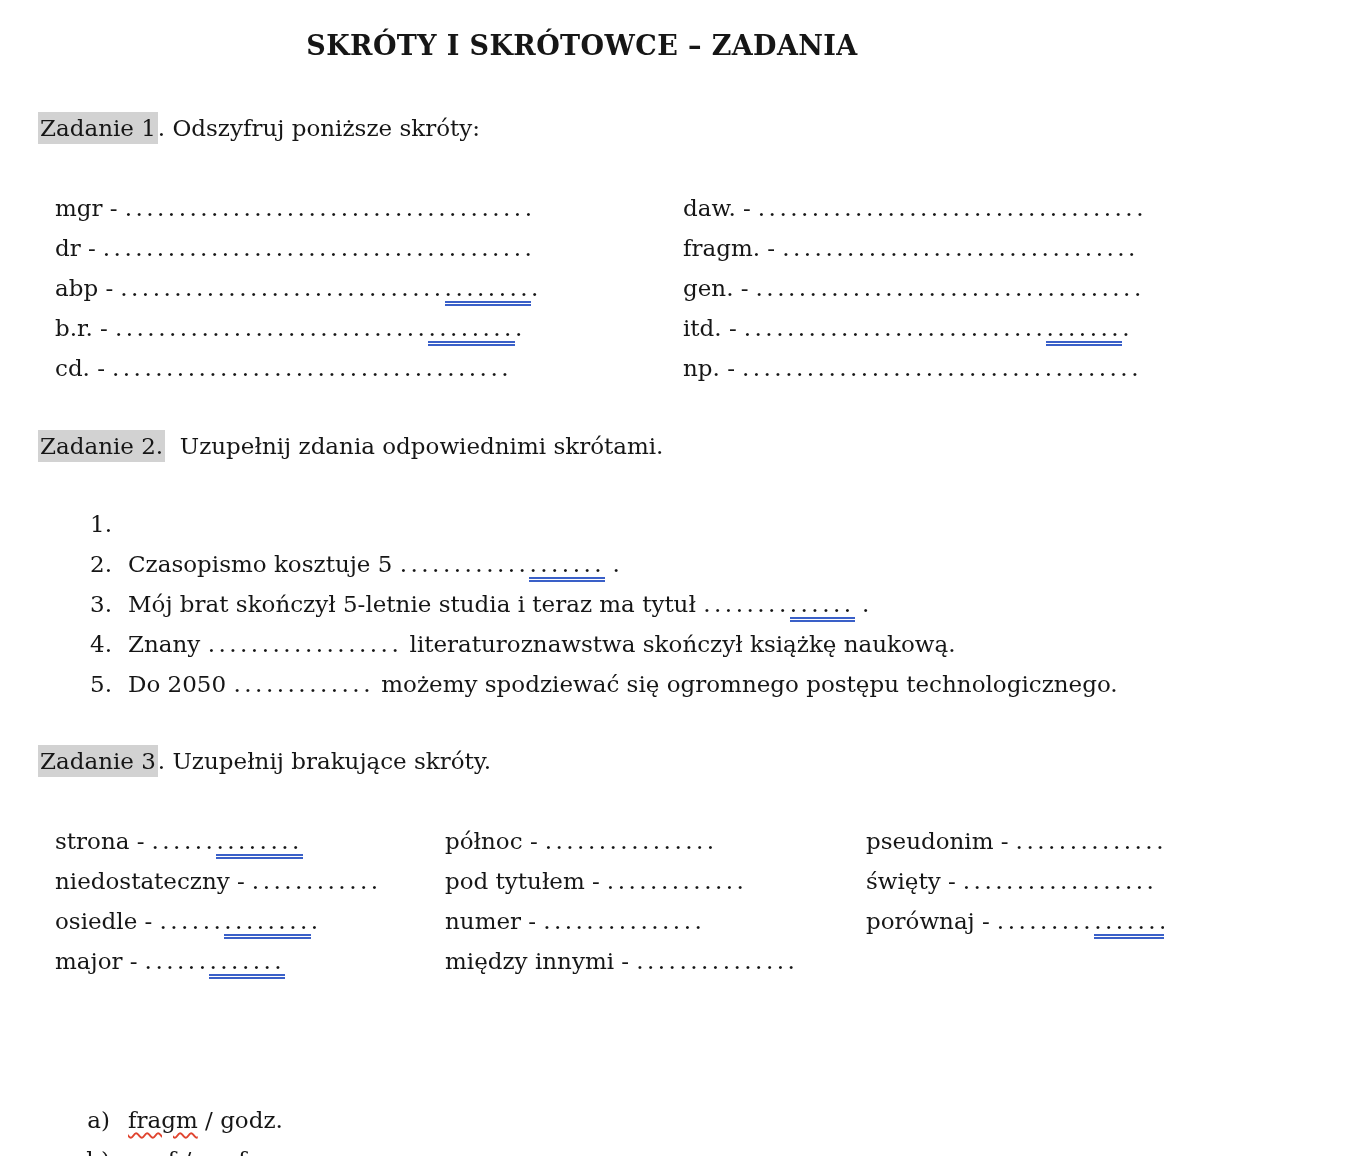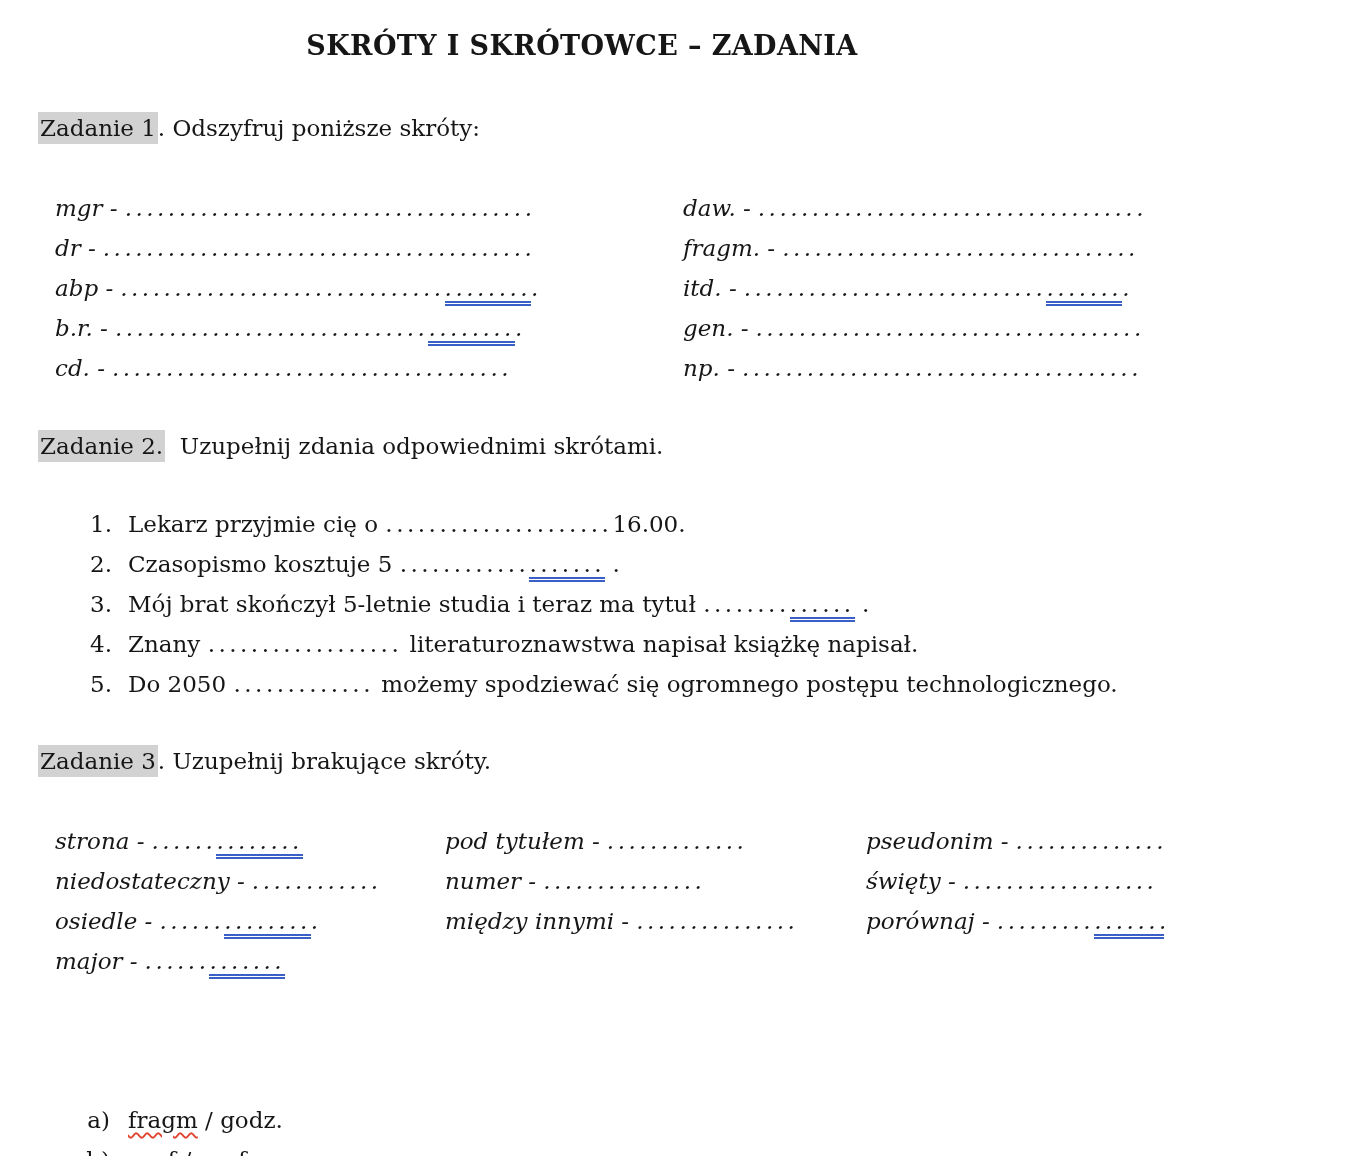--- a/index.html
+++ b/index.html
@@ -18,21 +18,21 @@
   .hdr-2{top:426px;}
   .hdr-3{top:741px;}
   .hdr-4{top:1020px;}
   .hl{background:#d2d2d2;padding:3px 2px;}
   .col{position:absolute;}
   .t1-left{top:188px;left:55px;}
   .t1-right{top:188px;left:683px;}
   .t3-c1{top:821px;left:55px;}
   .t3-c2{top:821px;left:445px;}
   .t3-c3{top:821px;left:866px;}
-  .row{line-height:40px;white-space:nowrap;font-style:italic;}
+  .row{line-height:40px;white-space:nowrap;}
   .term{margin-right:7px;}
   .dots{letter-spacing:3.5px;}
   .blue{border-bottom:5px double #3a60c8;}
   .list{position:absolute;}
   .t2-list{top:504px;left:70px;}
   .t4-list{top:1100px;left:72px;}
   .numrow{display:flex;line-height:40px;}
   .num{flex:none;width:42px;text-align:right;margin-right:16px;}
   .num-sm{flex:none;width:38px;text-align:right;margin-right:18px;}
   .sent{white-space:nowrap;}
@@ -55,60 +55,60 @@
     <div class="row"><span class="term">mgr -</span><span class="dots">......................................</span><span class="dots blue"></span><span class="dots"></span></div>
     <div class="row"><span class="term">dr -</span><span class="dots">........................................</span><span class="dots blue"></span><span class="dots"></span></div>
     <div class="row"><span class="term">abp -</span><span class="dots">..............................</span><span class="dots blue">........</span><span class="dots">.</span></div>
     <div class="row"><span class="term">b.r. -</span><span class="dots">.............................</span><span class="dots blue">........</span><span class="dots">.</span></div>
     <div class="row"><span class="term">cd. -</span><span class="dots">.....................................</span><span class="dots blue"></span><span class="dots"></span></div>
   </div>
 
   <div class="col t1-right">
     <div class="row"><span class="term">daw. -</span><span class="dots">....................................</span><span class="dots blue"></span><span class="dots"></span></div>
     <div class="row"><span class="term">fragm. -</span><span class="dots">.................................</span><span class="dots blue"></span><span class="dots"></span></div>
+    <div class="row"><span class="term">gen. -</span><span class="dots">....................................</span><span class="dots blue"></span><span class="dots"></span></div>
     <div class="row"><span class="term">itd. -</span><span class="dots">............................</span><span class="dots blue">.......</span><span class="dots">.</span></div>
-    <div class="row"><span class="term">gen. -</span><span class="dots">....................................</span><span class="dots blue"></span><span class="dots"></span></div>
     <div class="row"><span class="term">np. -</span><span class="dots">.....................................</span><span class="dots blue"></span><span class="dots"></span></div>
   </div>
 
   <div class="hdr hdr-2"><span class="hl">Zadanie 2.</span><span>&nbsp;&nbsp;Uzupełnij zdania odpowiednimi skrótami.</span></div>
 
   <div class="list t2-list">
     <div class="numrow">
         <span class="num">1.</span>
-        <span class="sent"><span>Lekarz przyjmie cię o </span><span class="dots">.....................</span><span class="dots blue"></span><span>16.00.</span></span>
       </div>
     <div class="numrow">
         <span class="num">2.</span>
         <span class="sent"><span>Czasopismo kosztuje 5 </span><span class="dots">............</span><span class="dots blue">.......</span><span>&nbsp;.</span></span>
       </div>
     <div class="numrow">
         <span class="num">3.</span>
         <span class="sent"><span>Mój brat skończył 5-letnie studia i teraz ma tytuł </span><span class="dots">........</span><span class="dots blue">......</span><span>&nbsp;.</span></span>
       </div>
     <div class="numrow">
         <span class="num">4.</span>
-        <span class="sent"><span>Znany </span><span class="dots">..................</span><span class="dots blue"></span><span> literaturoznawstwa napisał książkę napisał.</span></span>
+        <span class="sent"><span>Znany </span><span class="dots">..................</span><span class="dots blue"></span><span> literaturoznawstwa skończył książkę naukową.</span></span>
       </div>
     <div class="numrow">
         <span class="num">5.</span>
         <span class="sent"><span>Do 2050 </span><span class="dots">.............</span><span class="dots blue"></span><span> możemy spodziewać się ogromnego postępu technologicznego.</span></span>
       </div>
   </div>
 
   <div class="hdr hdr-3"><span class="hl">Zadanie 3</span><span>. Uzupełnij brakujące skróty.</span></div>
 
   <div class="col t3-c1">
     <div class="row"><span class="term">strona -</span><span class="dots">......</span><span class="dots blue">........</span><span class="dots"></span></div>
     <div class="row"><span class="term">niedostateczny -</span><span class="dots">............</span><span class="dots blue"></span><span class="dots"></span></div>
     <div class="row"><span class="term">osiedle -</span><span class="dots">......</span><span class="dots blue">........</span><span class="dots">.</span></div>
     <div class="row"><span class="term">major -</span><span class="dots">......</span><span class="dots blue">.......</span><span class="dots"></span></div>
   </div>
 
   <div class="col t3-c2">
+    <div class="row"><span class="term">północ -</span><span class="dots">................</span><span class="dots blue"></span><span class="dots"></span></div>
     <div class="row"><span class="term">pod tytułem -</span><span class="dots">.............</span><span class="dots blue"></span><span class="dots"></span></div>
     <div class="row"><span class="term">numer -</span><span class="dots">...............</span><span class="dots blue"></span><span class="dots"></span></div>
     <div class="row"><span class="term">między innymi -</span><span class="dots">...............</span><span class="dots blue"></span><span class="dots"></span></div>
   </div>
 
   <div class="col t3-c3">
     <div class="row"><span class="term">pseudonim -</span><span class="dots">..................</span><span class="dots blue"></span><span class="dots"></span></div>
     <div class="row"><span class="term">święty -</span><span class="dots">..................</span><span class="dots blue"></span><span class="dots"></span></div>
     <div class="row"><span class="term">porównaj -</span><span class="dots">.........</span><span class="dots blue">........</span><span class="dots">.</span></div>
   </div>

